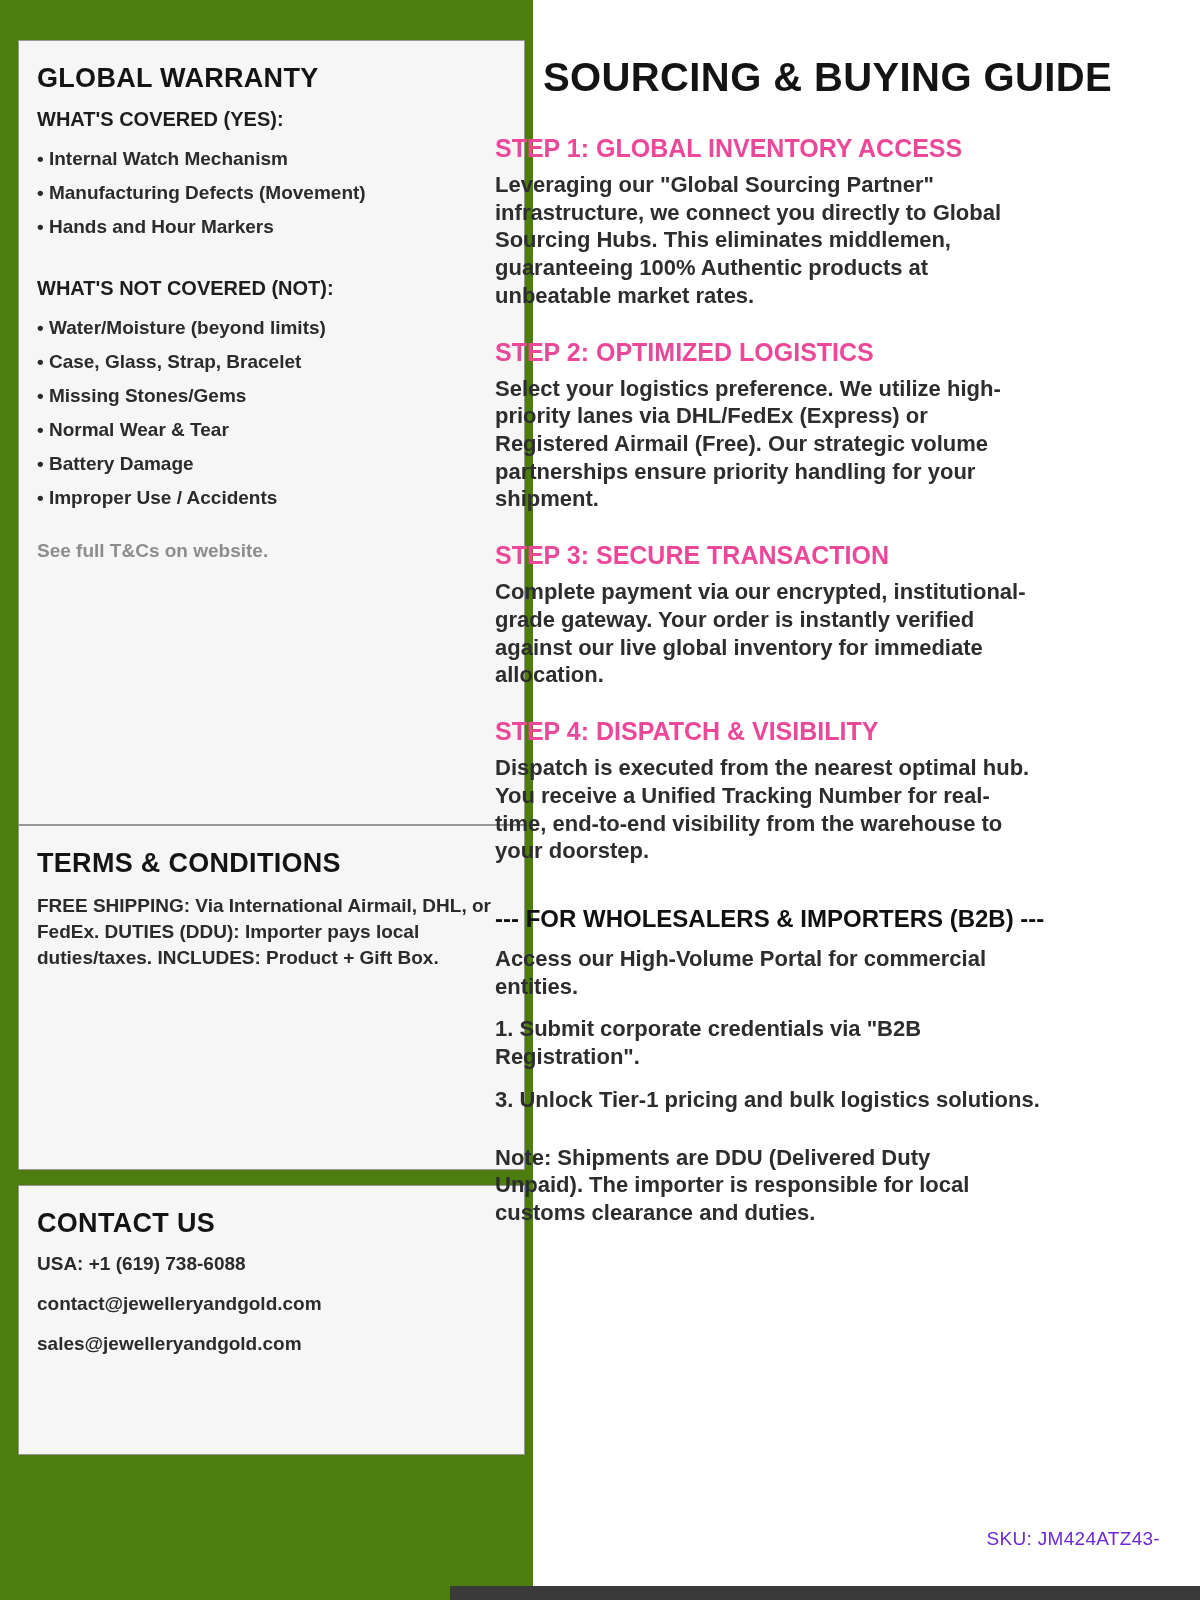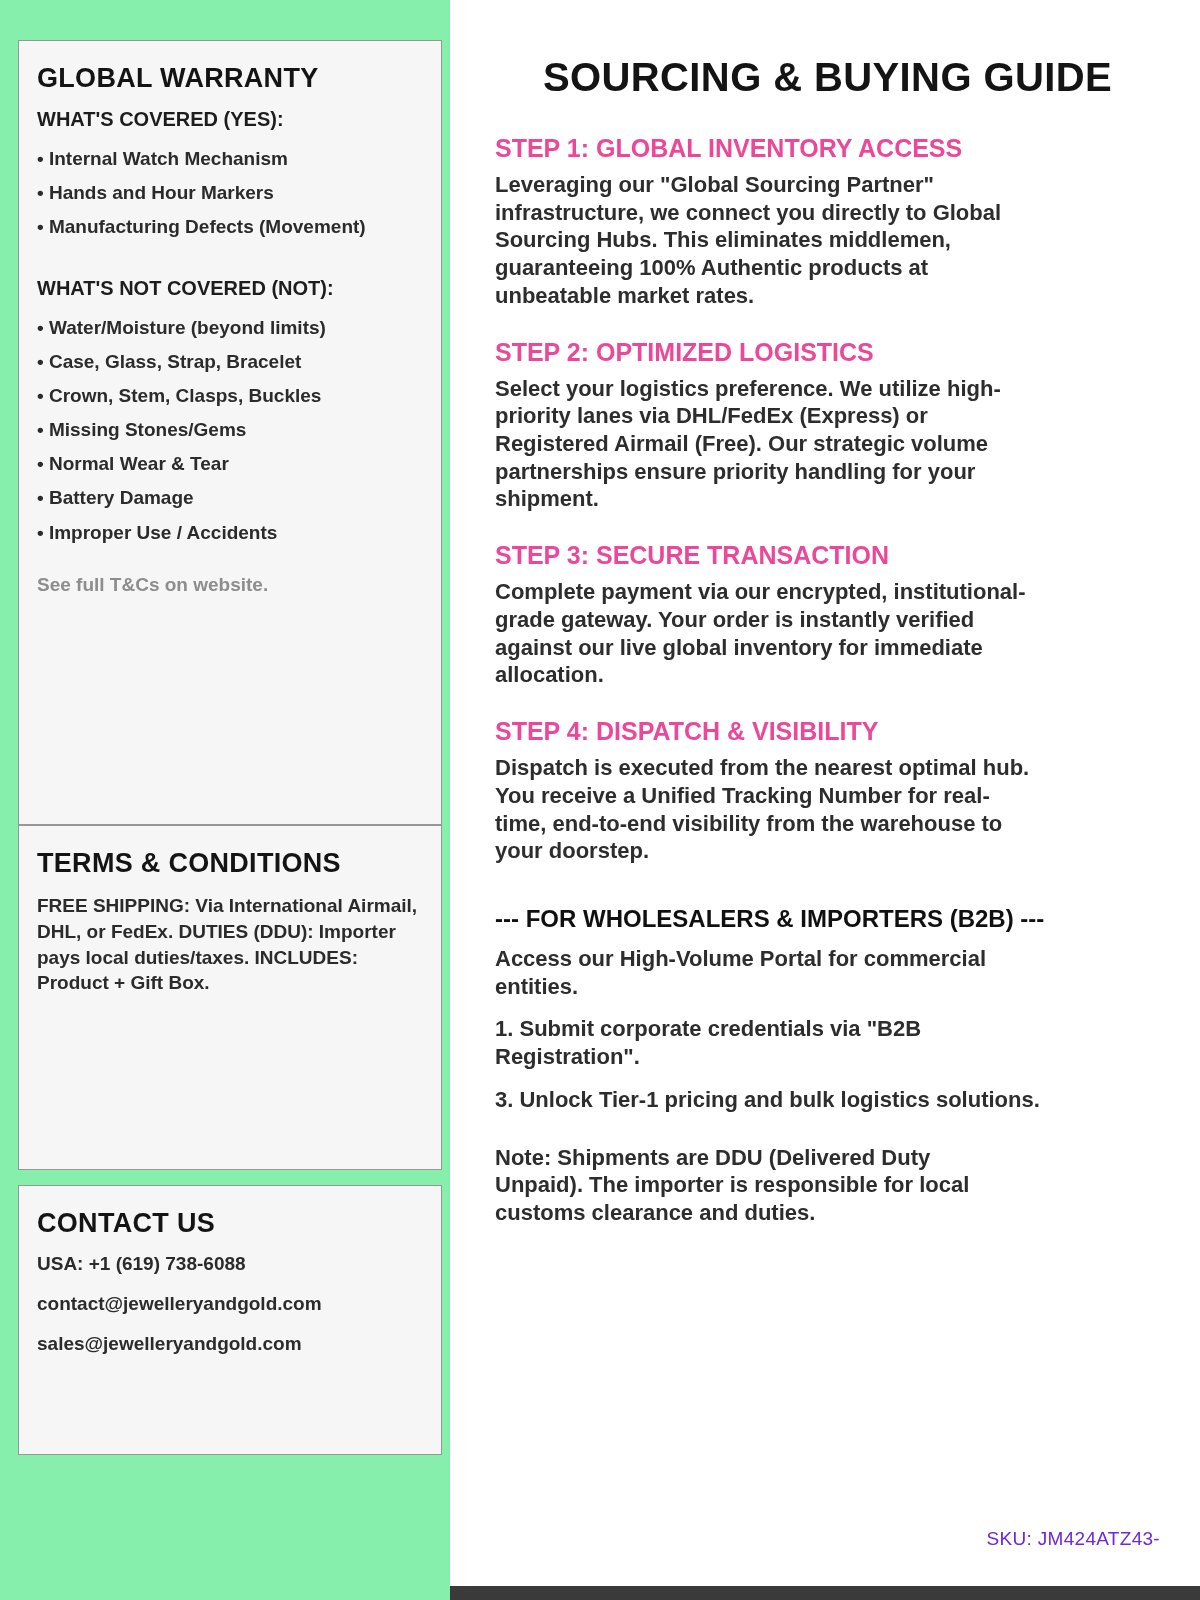--- a/index.html
+++ b/index.html
@@ -7,22 +7,22 @@
   body {
     font-family:"Liberation Sans", sans-serif;
     background:#ffffff;
     position:relative;
     color:#222;
     overflow:hidden;
   }
 
   .sidebar {
     position:absolute; left:0; top:0;
-    width:450px; height:1600px;
-    background:#86efac;
+    width:533px; height:1600px;
+    background:#4d7c0f;
     padding:40px 8px 0 18px;
   }
   .panel {
     background:#f6f6f6;
     border:1px solid #979797;
     padding:22px 18px;
     overflow:hidden;
   }
   .panel-warranty { height:785px; }
   .panel-terms   { height:345px; }
@@ -100,27 +100,26 @@
 </head>
 <body>
 
 <div class="sidebar">
 
   <div class="panel panel-warranty">
     <div class="panel-title">GLOBAL WARRANTY</div>
 
     <div class="subhead">WHAT'S COVERED (YES):</div>
     <div class="bullet">Internal Watch Mechanism</div>
+    <div class="bullet">Manufacturing Defects (Movement)</div>
     <div class="bullet">Hands and Hour Markers</div>
-    <div class="bullet">Manufacturing Defects (Movement)</div>
 
     <div class="subhead second">WHAT'S NOT COVERED (NOT):</div>
     <div class="bullet">Water/Moisture (beyond limits)</div>
     <div class="bullet">Case, Glass, Strap, Bracelet</div>
-    <div class="bullet">Crown, Stem, Clasps, Buckles</div>
     <div class="bullet">Missing Stones/Gems</div>
     <div class="bullet">Normal Wear &amp; Tear</div>
     <div class="bullet">Battery Damage</div>
     <div class="bullet">Improper Use / Accidents</div>
 
     <div class="footnote">See full T&amp;Cs on website.</div>
   </div>
 
   <div class="panel panel-terms">
     <div class="panel-title">TERMS &amp; CONDITIONS</div>

